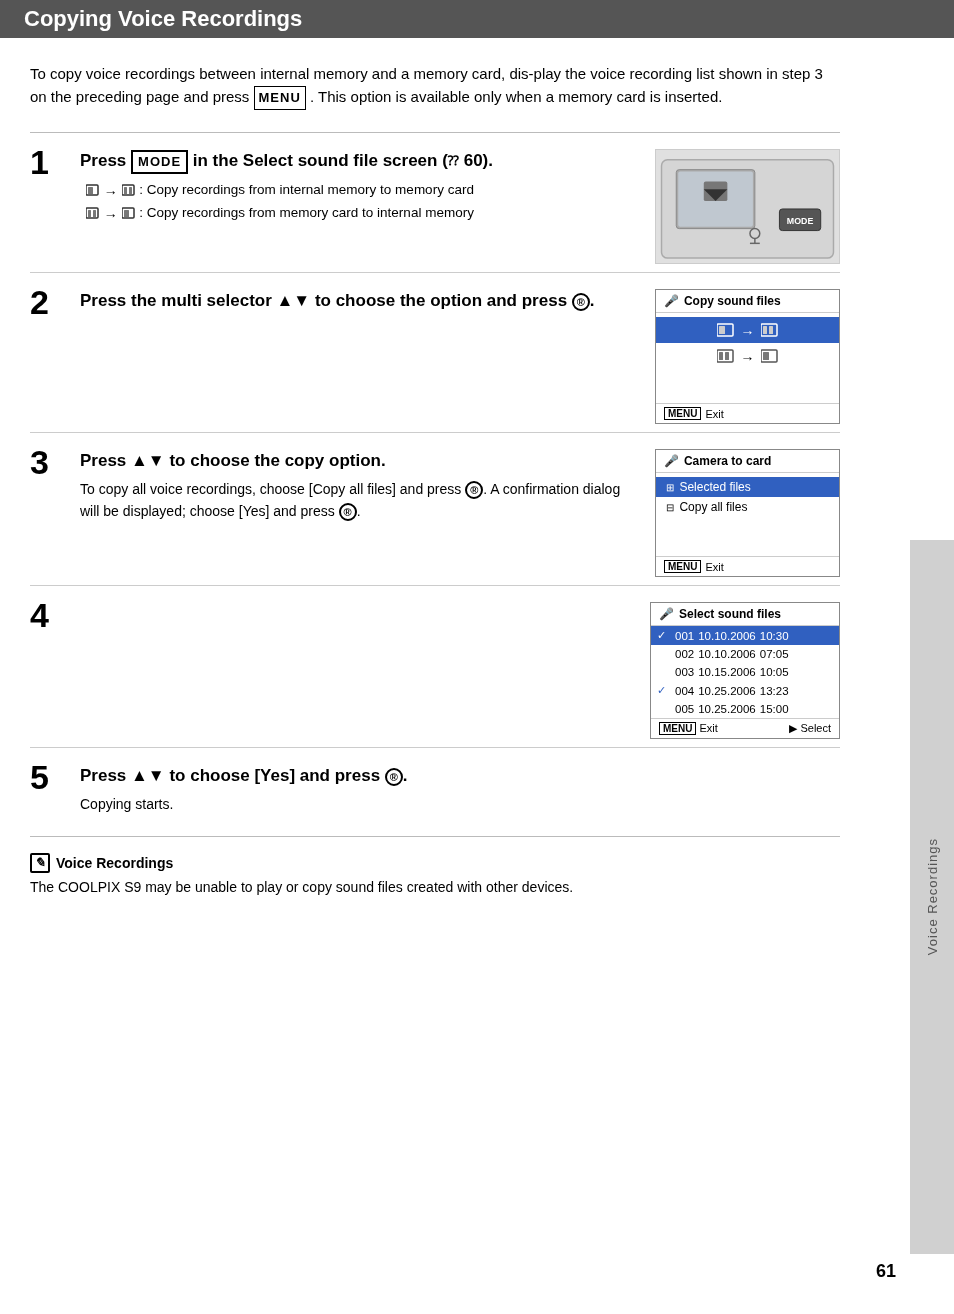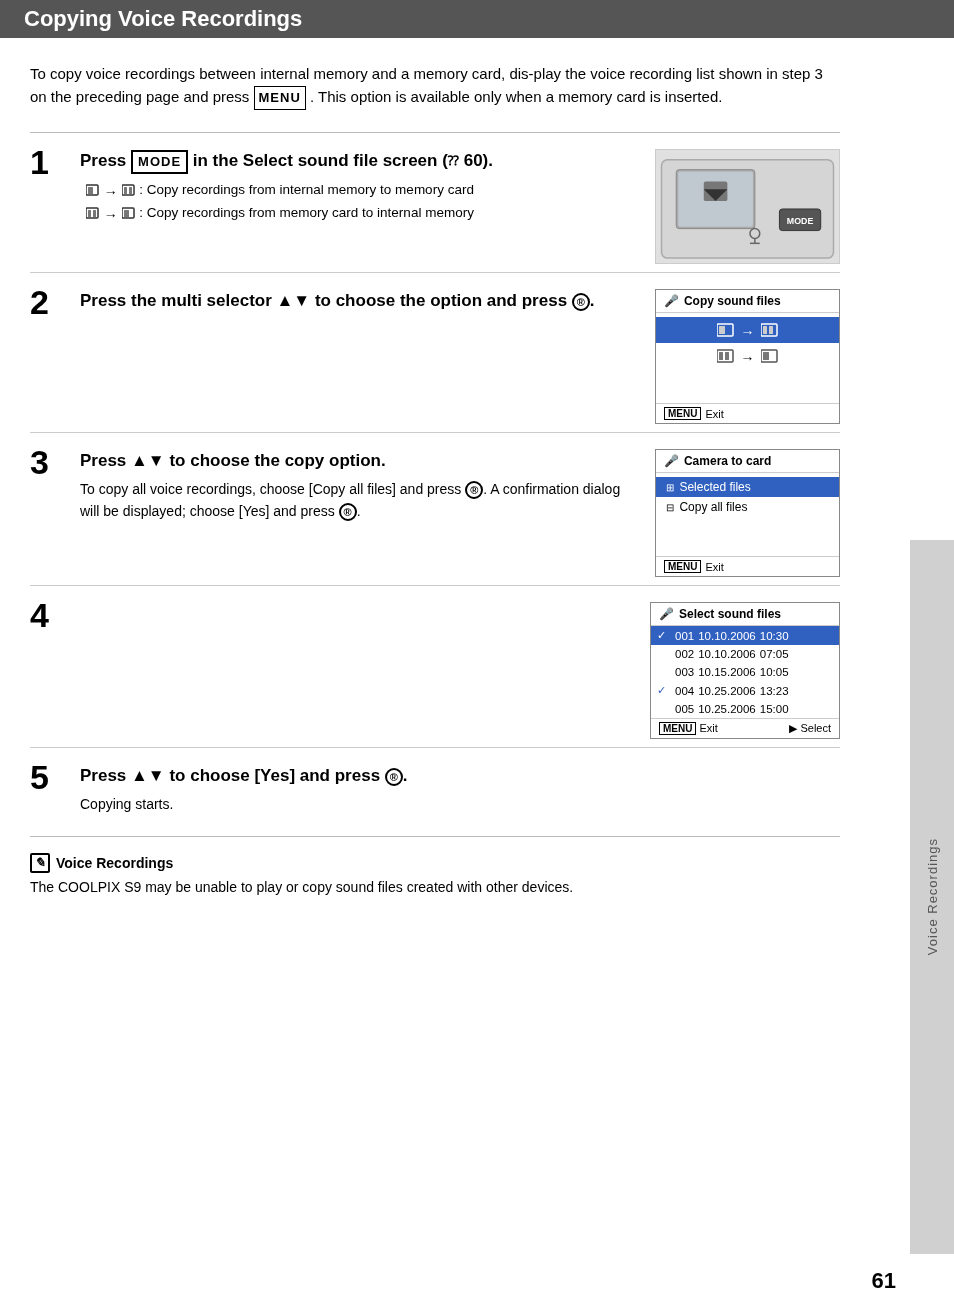--- a/index.html
+++ b/index.html
@@ -273,23 +273,23 @@
       bottom: 60px;
       background: #d0d0d0;
       display: flex;
       align-items: center;
       justify-content: center;
     }
 
     
     .page-number {
       position: absolute;
-      bottom: 20px;
+      bottom: 32px;
       right: 58px;
-      font-size: 22px;
+      font-size: 18px;
       font-weight: bold;
     }
 
     
     .note-section {
       border-top: 1.5px solid #bbb;
       padding-top: 16px;
       margin-top: 4px;
     }
     .note-title {

